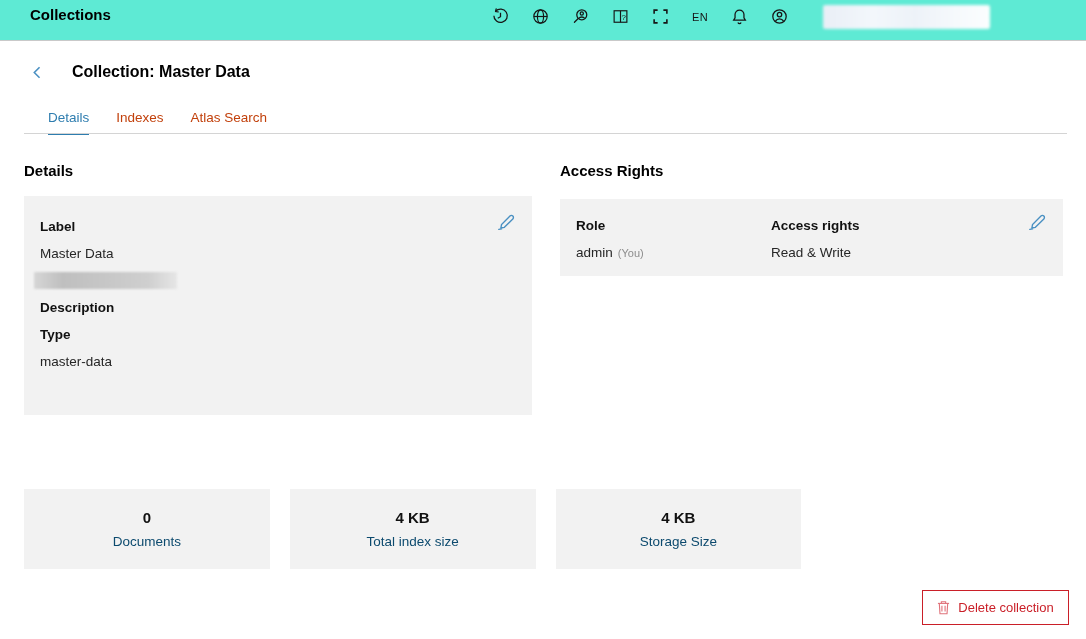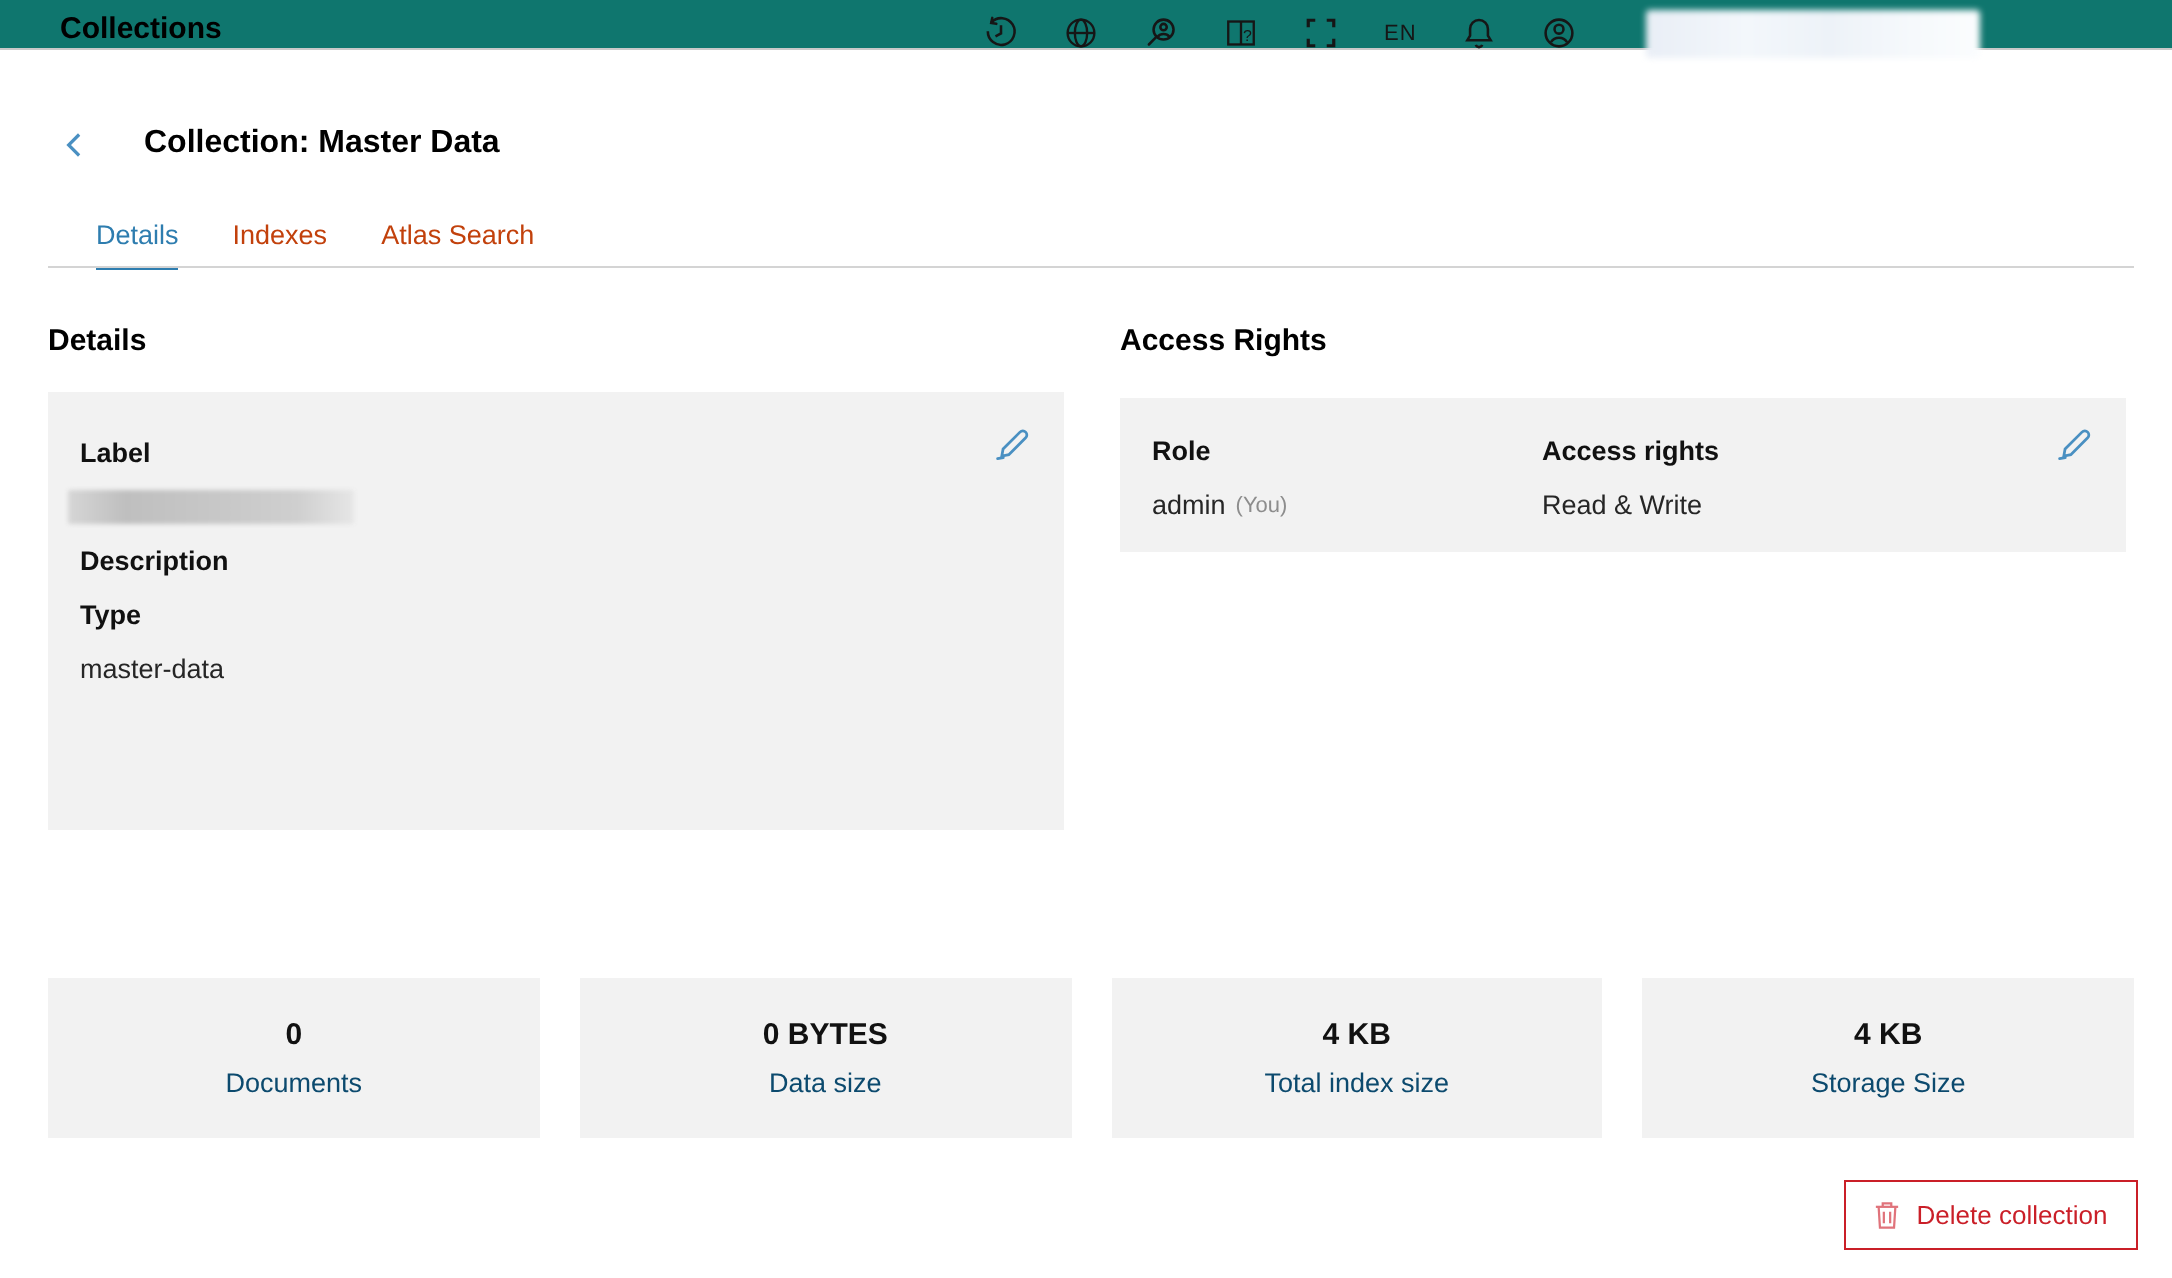--- a/index.html
+++ b/index.html
@@ -4,22 +4,22 @@
 <title>Collections</title>
 <style>
   * { margin:0; padding:0; box-sizing:border-box; }
   html,body { background:#fff; }
   .screen {
     position:relative; width:1086px; height:639px; background:#fff;
     font-family:"Liberation Sans", sans-serif; color:#1d1d1d; overflow:hidden;
   }
   
   .app-bar {
-    position:absolute; top:0; left:0; right:0; height:25px;
-    border-bottom:1px solid #c9c9c9; background:#0f766e;
+    position:absolute; top:0; left:0; right:0; height:41px;
+    border-bottom:1px solid #c9c9c9; background:#5eead4;
   }
   .app-title {
     position:absolute; left:30px; top:6px; font-size:15px; font-weight:bold; color:#000;
   }
   .app-bar-right {
     position:absolute; left:492px; top:0; height:33px;
     display:flex; align-items:center; gap:23px;
   }
   .bar-icon { width:17px; height:17px; display:flex; align-items:center; justify-content:center; cursor:pointer; }
   .bar-icon svg { width:17px; height:17px; }
@@ -163,20 +163,21 @@
   <h2 class="section-h stats-h">Statistics</h2>
 
   <section class="card details-card">
     <span class="edit-btn">
       <svg viewBox="0 0 18 18" fill="none" stroke="#4a90c2" stroke-width="1.3">
         <path d="M7 13.6 L15 5.6 a1.9 1.9 0 0 0 -2.7 -2.7 L4.3 10.9 L3.7 14.2 Z"></path>
         <path d="M1.7 15.5 L4.4 15" stroke-linecap="round"></path>
       </svg>
     </span>
     <div class="line fld-label">Label</div>
+    <div class="line">Master Data</div>
     <div class="line">
       <span class="redacted-value"></span>
     </div>
     <div class="line fld-label">Description</div>
     <div class="line fld-label">Type</div>
     <div class="line">master-data</div>
   </section>
 
   <section class="card access-card">
     <span class="edit-btn">
@@ -195,24 +196,20 @@
     <div class="access-col-rights">
       <div class="line fld-label">Access rights</div>
       <div class="line">Read &amp; Write</div>
     </div>
   </section>
 
   <div class="stats-row">
     <div class="stat-card">
       <div class="stat-value">0</div>
       <div class="stat-label">Documents</div>
-    </div>
-    <div class="stat-card">
-      <div class="stat-value">0 BYTES</div>
-      <div class="stat-label">Data size</div>
     </div>
     <div class="stat-card">
       <div class="stat-value">4 KB</div>
       <div class="stat-label">Total index size</div>
     </div>
     <div class="stat-card">
       <div class="stat-value">4 KB</div>
       <div class="stat-label">Storage Size</div>
     </div>
   </div>

